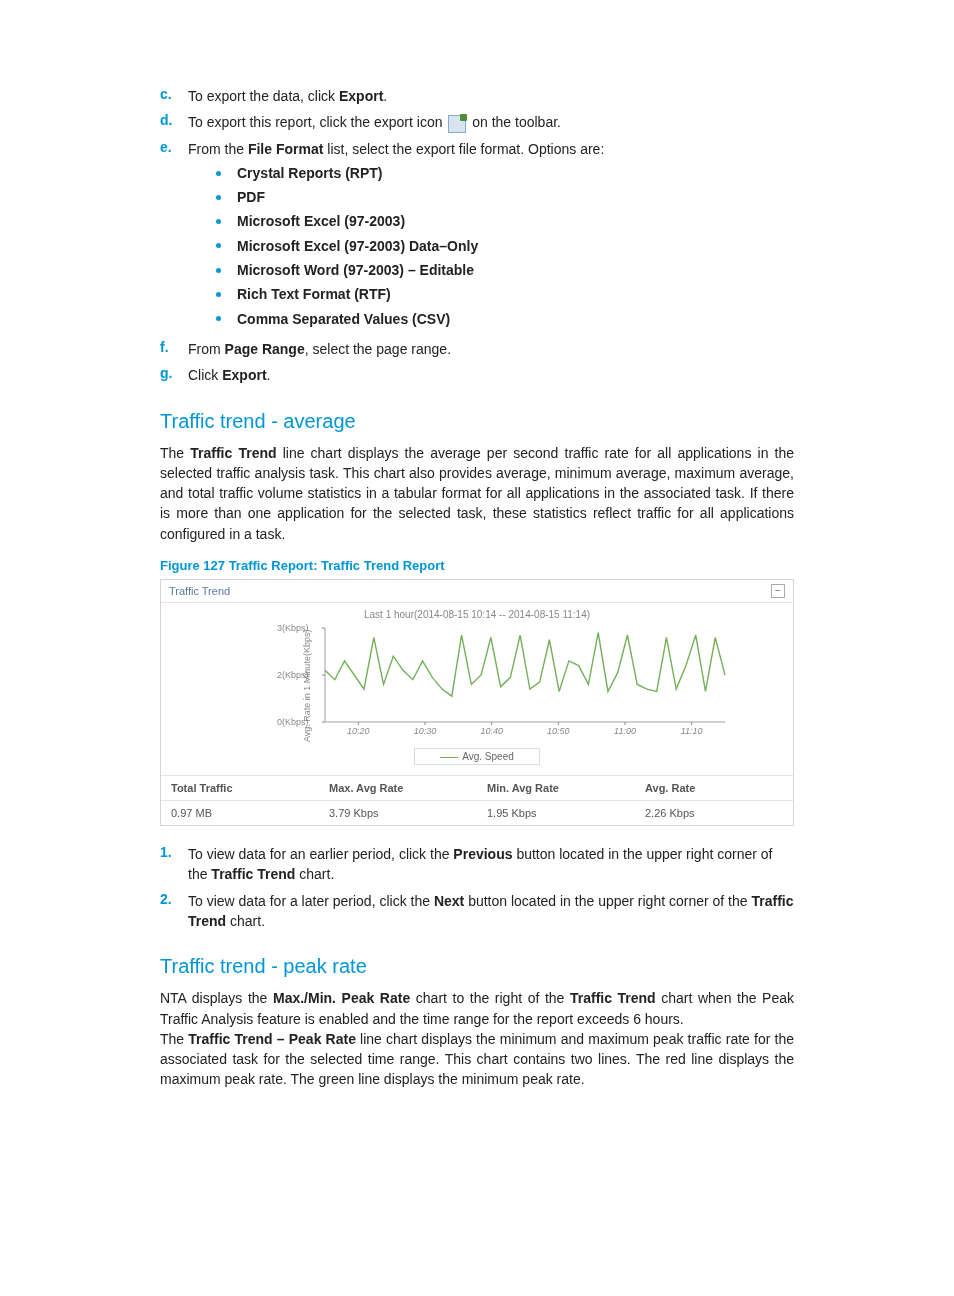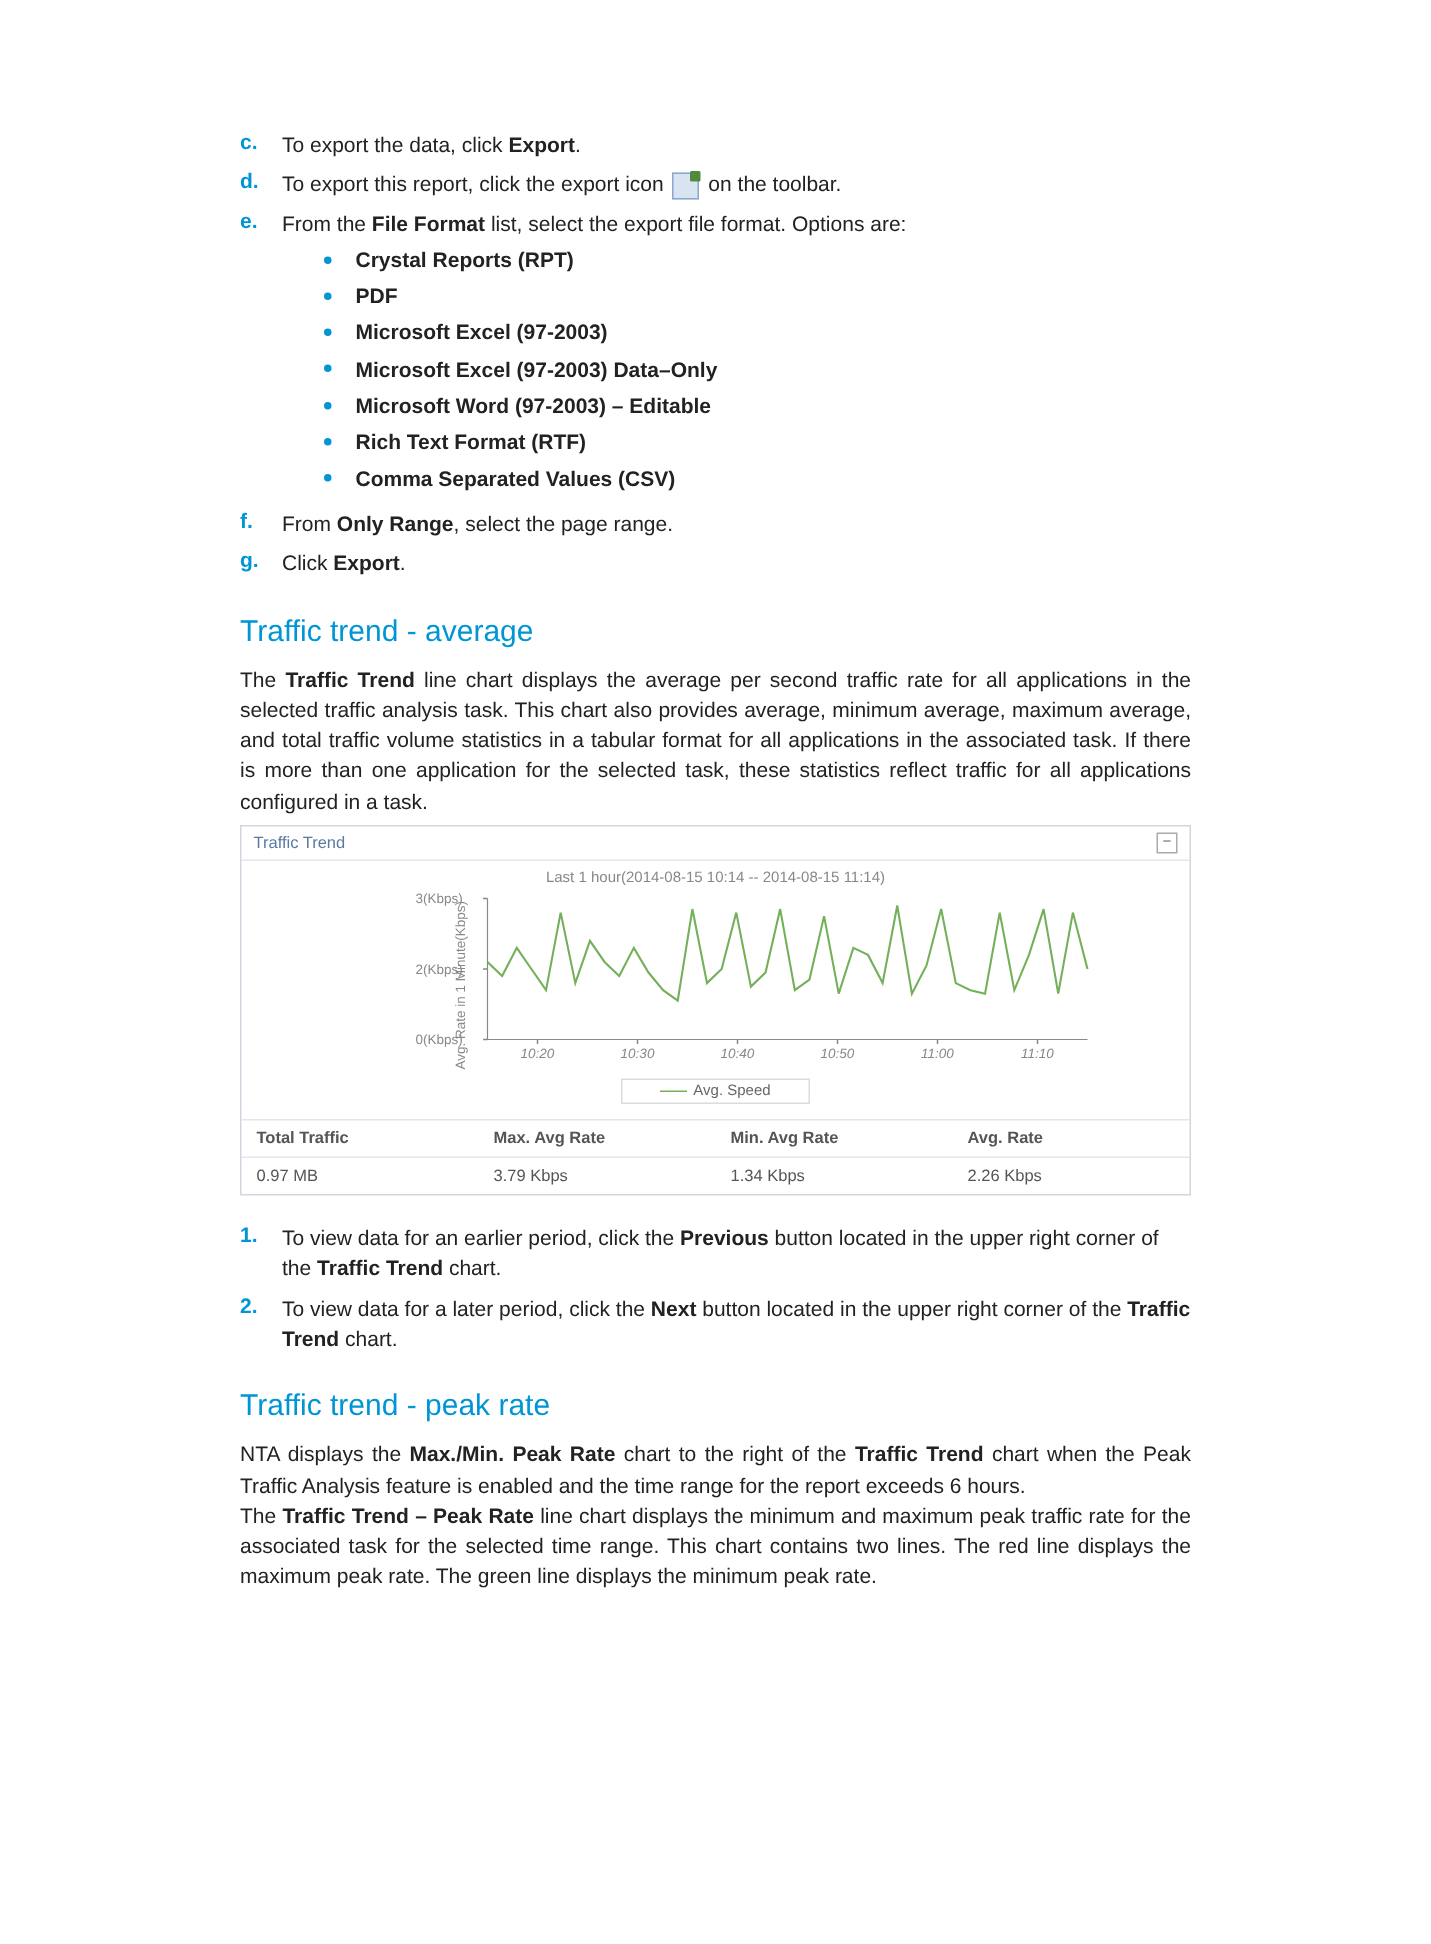--- a/index.html
+++ b/index.html
@@ -185,36 +185,37 @@
             <li>
               <span class="dot"></span>
               <span class="strong">Comma Separated Values (CSV)</span>
             </li>
           </ul>
       </span>
     </li>
     <li>
         <span class="alpha-letter">f.</span>
       <span class="li-body">
-        <span>From </span><span class="strong">Only Range</span><span>, select the page range.</span>
+        <span>From </span><span class="strong">Page Range</span><span>, select the page range.</span>
       </span>
     </li>
     <li>
         <span class="alpha-letter">g.</span>
       <span class="li-body">
         <span>Click </span><span class="strong">Export</span><span>.</span>
       </span>
     </li>
   </ol>
 
   <div class="h2blue">Traffic trend - average</div>
   <div class="para">
     <span>The </span><span class="strong">Traffic Trend</span><span> line chart displays the average per second traffic rate for all applications in the selected traffic analysis task. This chart also provides average, minimum average, maximum average, and total traffic volume statistics in a tabular format for all applications in the associated task. If there is more than one application for the selected task, these statistics reflect traffic for all applications configured in a task.</span>
   </div>
 
+  <div class="figcap">Figure 127 Traffic Report: Traffic Trend Report</div>
 
   <div class="panel">
     <div class="panel-head">
       <span>Traffic Trend</span>
       <span class="collapse">−</span>
     </div>
     <div class="chart-wrap">
       <div class="chart-caption">Last 1 hour(2014-08-15 10:14 -- 2014-08-15 11:14)</div>
       <div class="chartbox">
         <div class="yaxis-label">Avg. Rate in 1 Minute(Kbps)</div>
@@ -247,21 +248,21 @@
         <span class="legend"><span class="lk"></span><span>Avg. Speed</span></span>
       </div>
     </div>
     <div class="stats" id="stats">
         <div class="hd">Total Traffic</div>
         <div class="hd">Max. Avg Rate</div>
         <div class="hd">Min. Avg Rate</div>
         <div class="hd">Avg. Rate</div>
         <div>0.97 MB</div>
         <div>3.79 Kbps</div>
-        <div>1.34 Kbps</div>
+        <div>1.95 Kbps</div>
         <div>2.26 Kbps</div>
       </div>
   </div>
 
   <ol class="num-list">
     <li>
         <span class="num">1.</span>
       <span class="li-body">
         <span>To view data for an earlier period, click the </span><span class="strong">Previous</span><span> button located in the upper right corner of the </span><span class="strong">Traffic Trend</span><span> chart.</span>
       </span>

